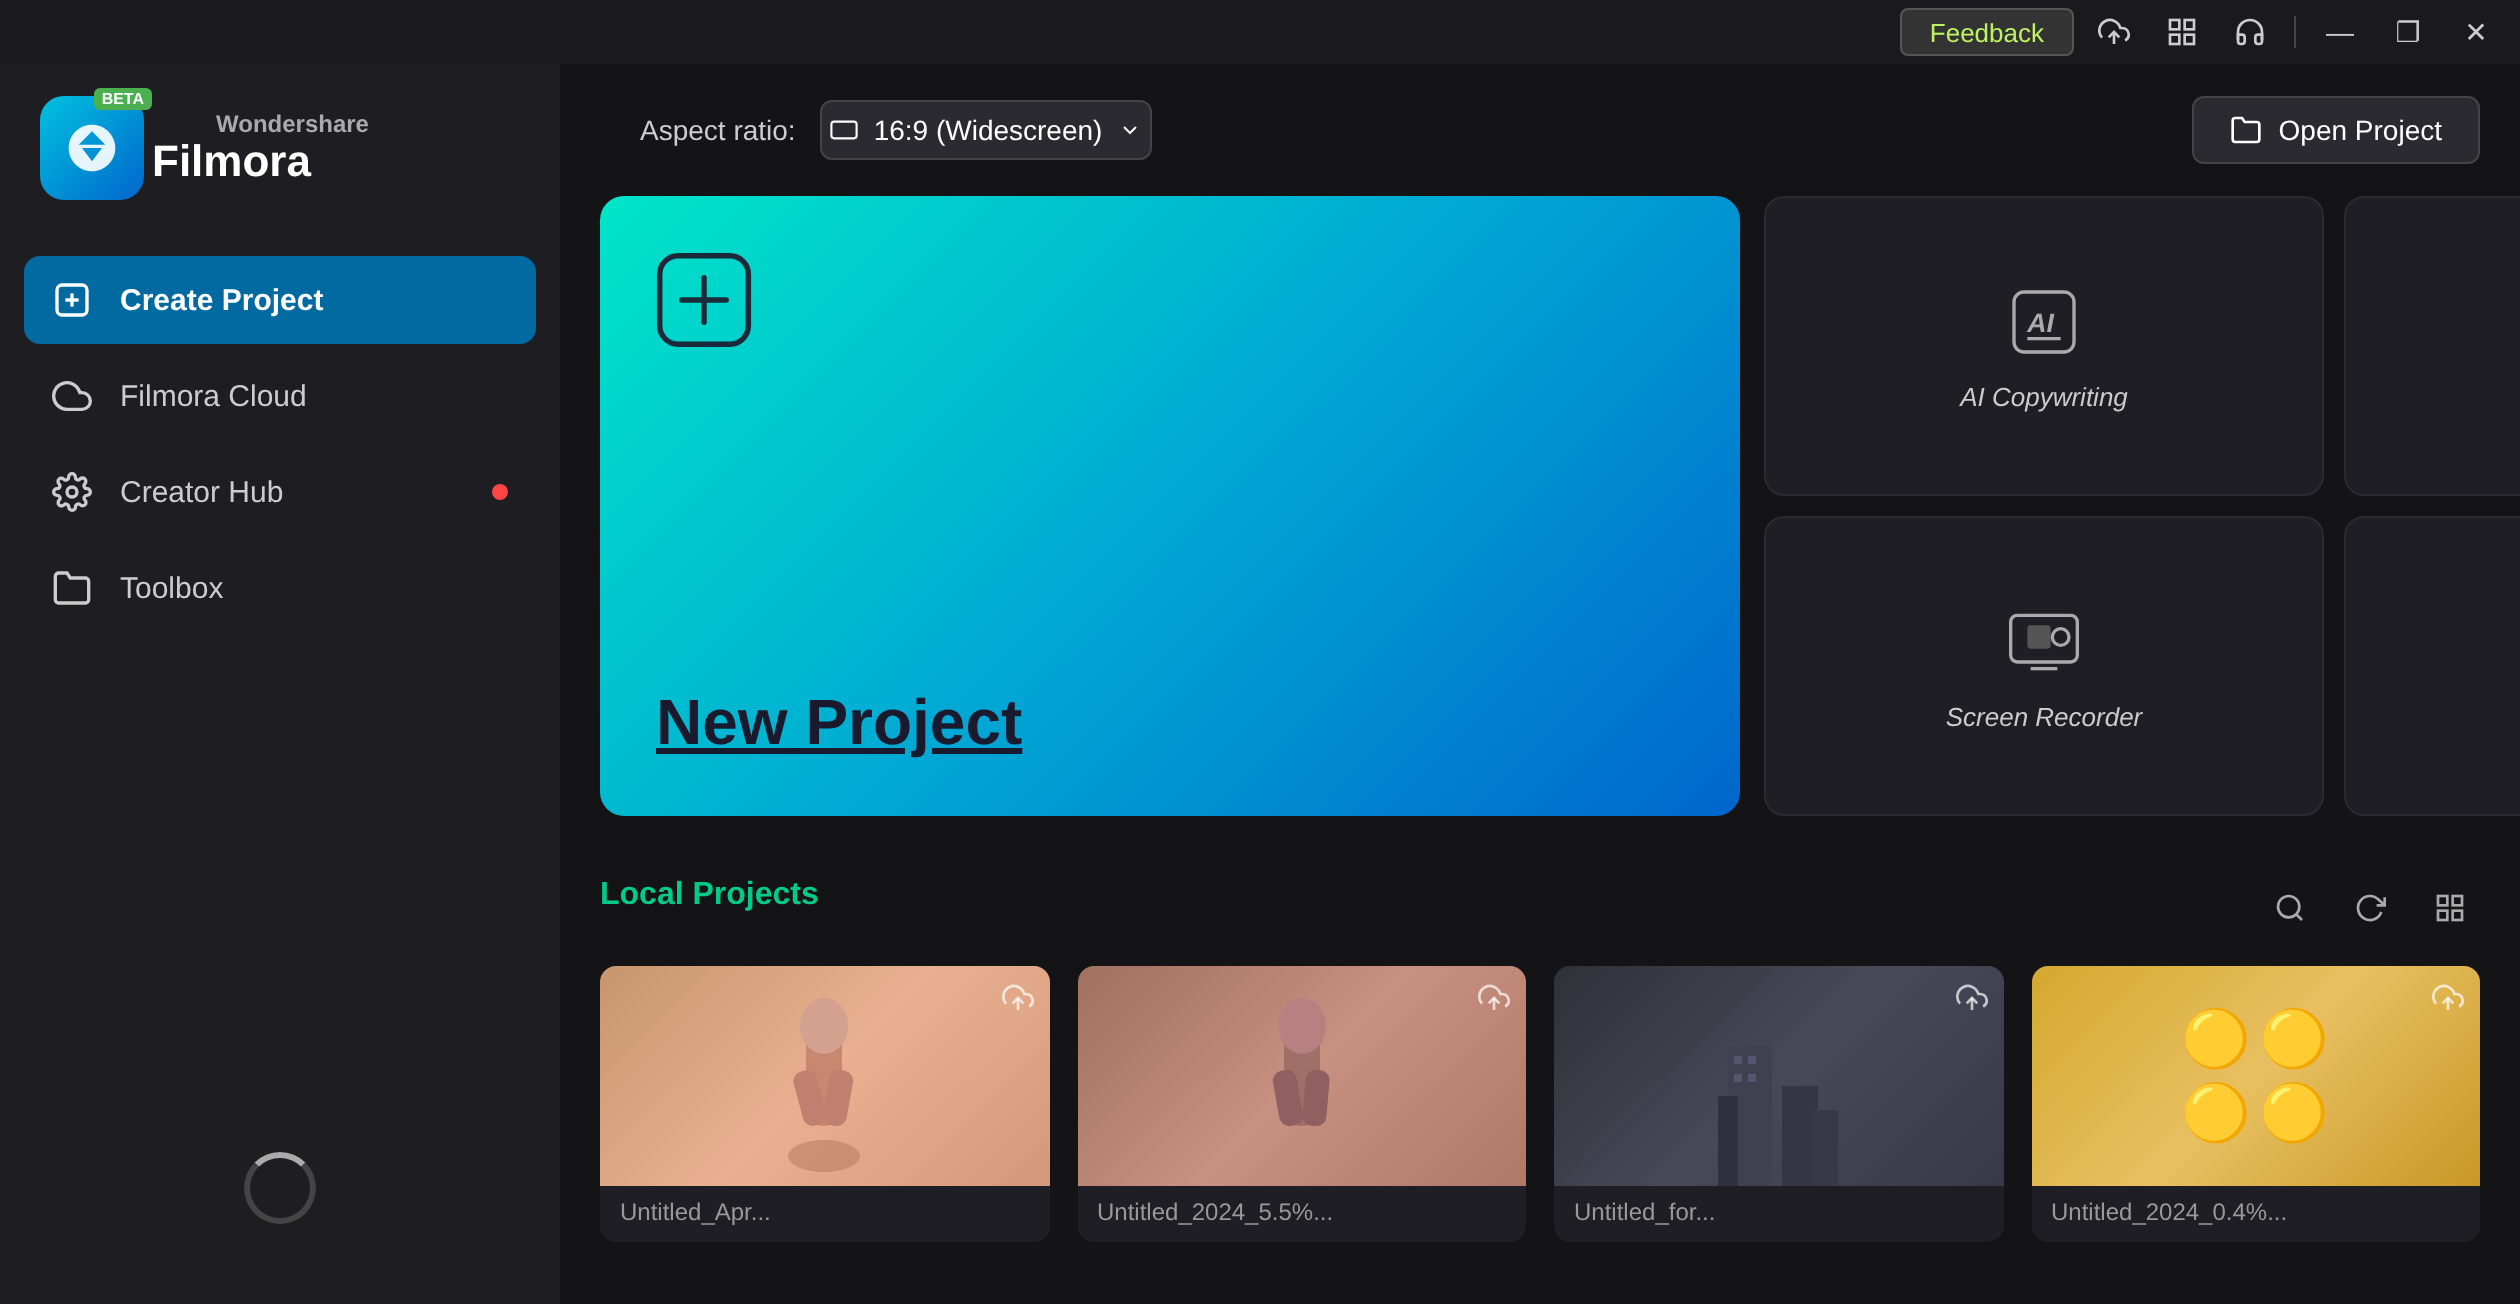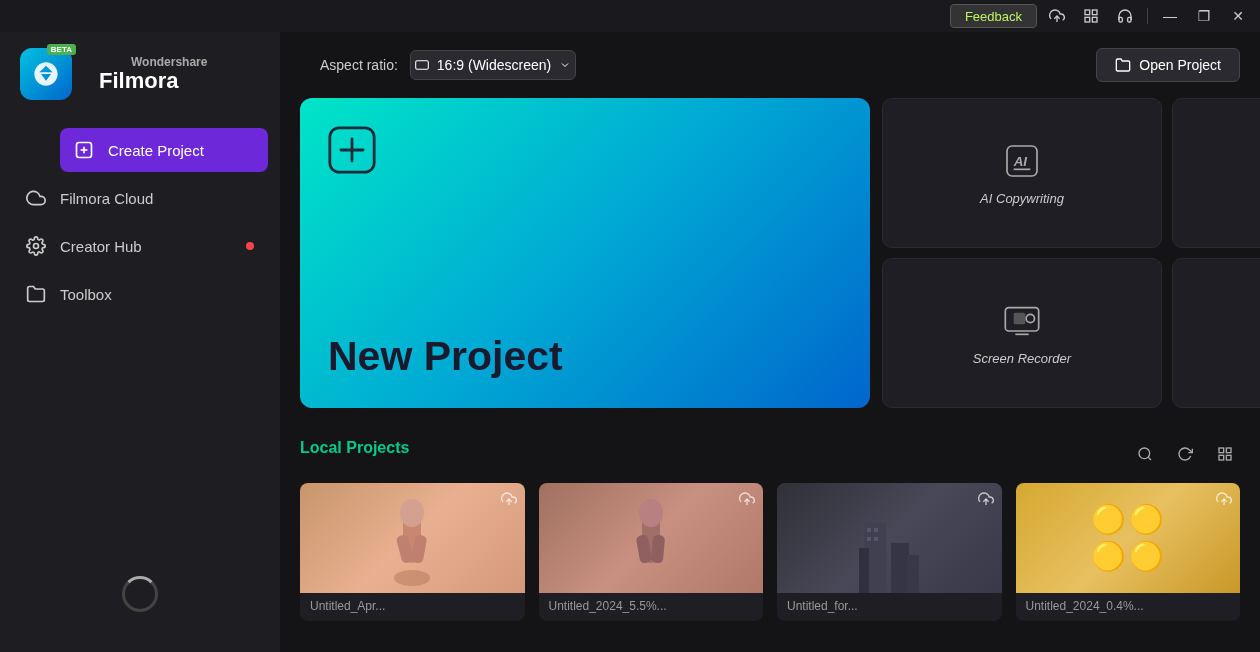--- a/index.html
+++ b/index.html
@@ -65,21 +65,21 @@
       width: 280px;
       background: #1e1e22;
       flex-shrink: 0;
       display: flex;
       flex-direction: column;
       padding: 0;
     }
     .sidebar-logo {
       display: flex;
       align-items: center;
-      gap: 27px;
+      gap: 4px;
       padding: 16px 20px 20px;
     }
     .logo-icon {
       width: 52px;
       height: 52px;
       background: linear-gradient(135deg, #00c2e0, #0066cc);
       border-radius: 12px;
       display: flex;
       align-items: center;
       justify-content: center;
@@ -108,24 +108,23 @@
       gap: 14px;
       padding: 12px 14px;
       border-radius: 8px;
       cursor: pointer;
       font-size: 15px;
       color: #ccc;
       margin-bottom: 4px;
       position: relative;
     }
     .nav-item.active {
-      background: #6d28d9;
+      background: #0369a1;
       color: #fff;
-      font-weight: 400;
-      margin-left: 48px;
+      font-weight: 700;
     }
     .nav-item .nav-icon { width: 20px; height: 20px; display: flex; align-items: center; justify-content: center; }
     .nav-dot {
       width: 8px; height: 8px;
       background: #ff4444;
       border-radius: 50%;
       position: absolute;
       right: 14px;
     }
 
@@ -203,21 +202,21 @@
       border-radius: 12px;
       cursor: pointer;
       display: flex;
       flex-direction: column;
       padding: 28px;
       position: relative;
       overflow: hidden;
     }
     .new-project-icon { margin-bottom: auto; }
     .new-project-icon svg { width: 48px; height: 48px; }
-    .new-project-title { font-size: 41px; font-weight: 700; color: #1a1a2e; margin-top: 60px; }
+    .new-project-title { font-size: 32px; font-weight: 700; color: #1a1a2e; margin-top: 60px; text-decoration: underline; }
 
     
     .quick-actions {
       flex: 0 0 570px;
       display: grid;
       grid-template-columns: 1fr 1fr;
       grid-template-rows: 1fr 1fr;
       gap: 10px;
     }
     .quick-card {

